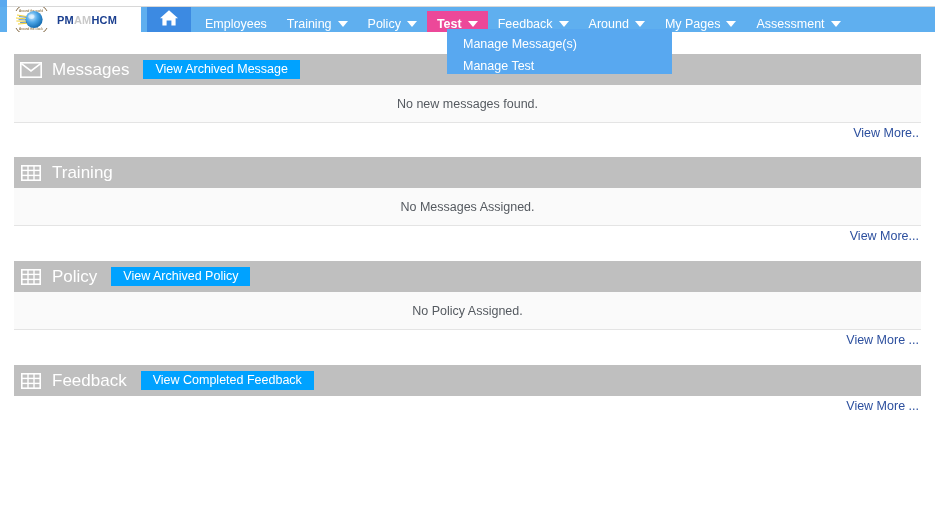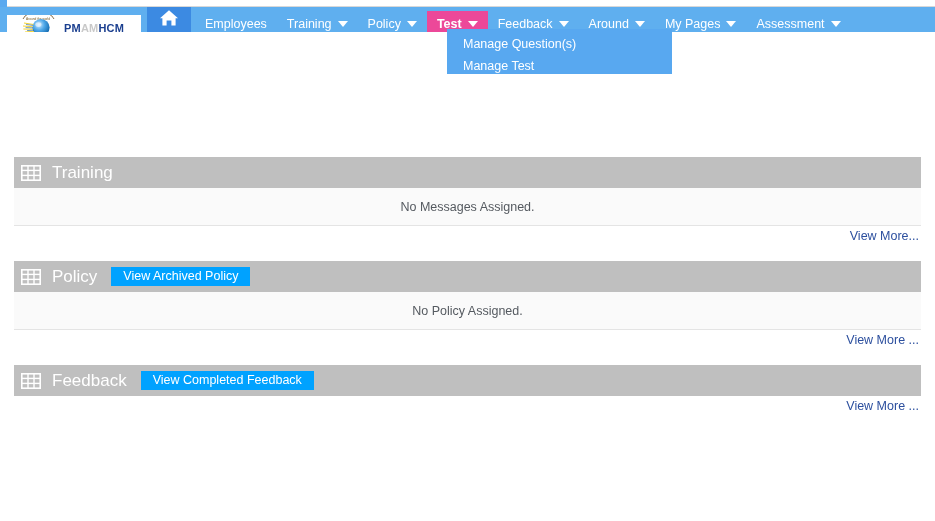--- a/index.html
+++ b/index.html
@@ -24,24 +24,24 @@
     background: #5aa9ef;
   }
 
   
   #navbar {
     position: absolute; left: 0; top: 7px;
     width: 935px; height: 25px;
     background: #5fafef;
   }
   #logo-box {
-    position: absolute; left: 7px; top: 8px;
+    position: absolute; left: 7px; top: 0px;
     width: 134px; height: 25px;
     background: #ffffff;
-    display: flex; align-items: center; padding-left: 7px;
+    display: flex; align-items: center;
   }
   #logo-mark {
     position: relative;
     width: 42px; height: 25px;
     margin-left: 6px;
     flex: 0 0 auto;
   }
   #logo-text {
     font-size: 11px;
     font-weight: bold;
@@ -252,29 +252,47 @@
     </div>
     <div class="nav-item">
       <span>Assessment</span>
       <span class="caret"></span>
     </div>
   </div>
 </div>
 
 <div id="dropdown">
   <div class="dd-item">
-    <span>Manage Question(s)</span>
+    <span>Manage Message(s)</span>
   </div>
   <div class="dd-item">
     <span>Manage Test</span>
   </div>
 </div>
 
 <div id="page">
 
+  <div class="panel" style="top:22px;">
+    <div class="panel-header">
+      <div class="panel-icon">
+        <svg width="22" height="16" viewBox="0 0 22 16">
+          <rect x="0.8" y="0.8" width="20.4" height="14.4" fill="none" stroke="#ffffff" stroke-width="1.6"></rect>
+          <path d="M1.4 1.6 L11 9 L20.6 1.6" fill="none" stroke="#ffffff" stroke-width="1.6"></path>
+        </svg>
+      </div>
+      <div class="panel-title">Messages</div>
+      <button class="panel-btn">View Archived Message</button>
+    </div>
+    <div class="panel-body">
+      <span class="panel-msg">No new messages found.</span>
+    </div>
+    <div class="panel-foot">
+      <a class="view-more">View More..</a>
+    </div>
+  </div>
 
   <div class="panel" style="top:125px;">
     <div class="panel-header">
       <div class="panel-icon">
         <svg width="20" height="16" viewBox="0 0 20 16">
           <rect x="0.8" y="0.8" width="18.4" height="14.4" fill="none" stroke="#ffffff" stroke-width="1.6"></rect>
           <line x1="0.8" y1="5.4" x2="19.2" y2="5.4" stroke="#ffffff" stroke-width="1.4"></line>
           <line x1="0.8" y1="10.4" x2="19.2" y2="10.4" stroke="#ffffff" stroke-width="1.4"></line>
           <line x1="7" y1="0.8" x2="7" y2="15.2" stroke="#ffffff" stroke-width="1.4"></line>
           <line x1="13" y1="0.8" x2="13" y2="15.2" stroke="#ffffff" stroke-width="1.4"></line>

